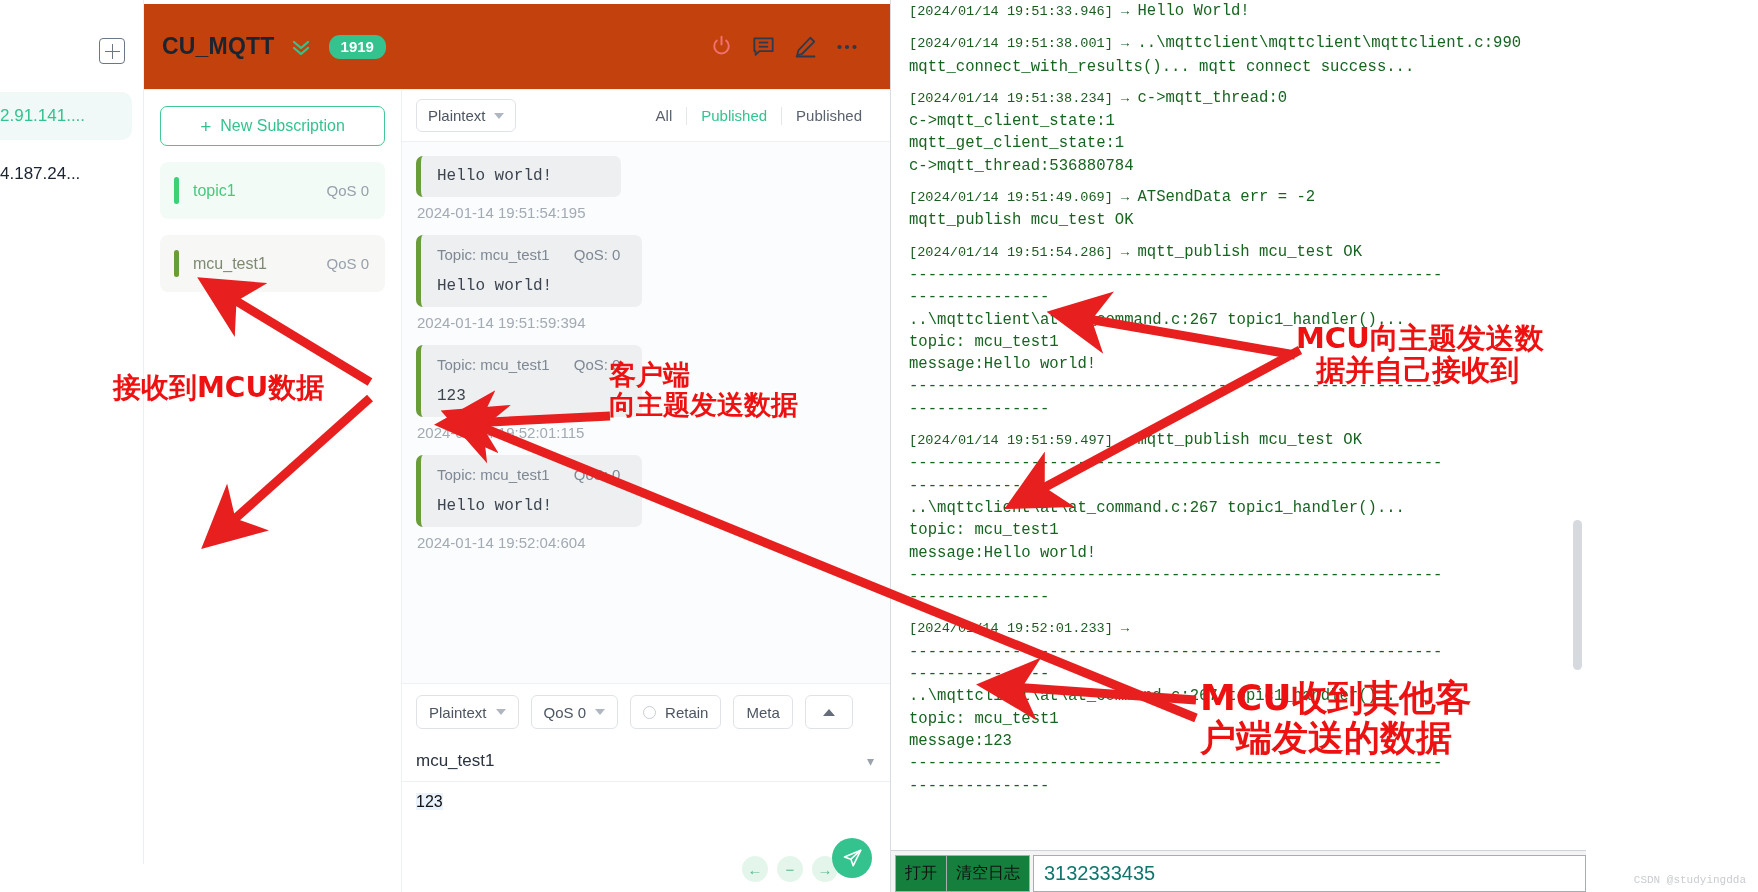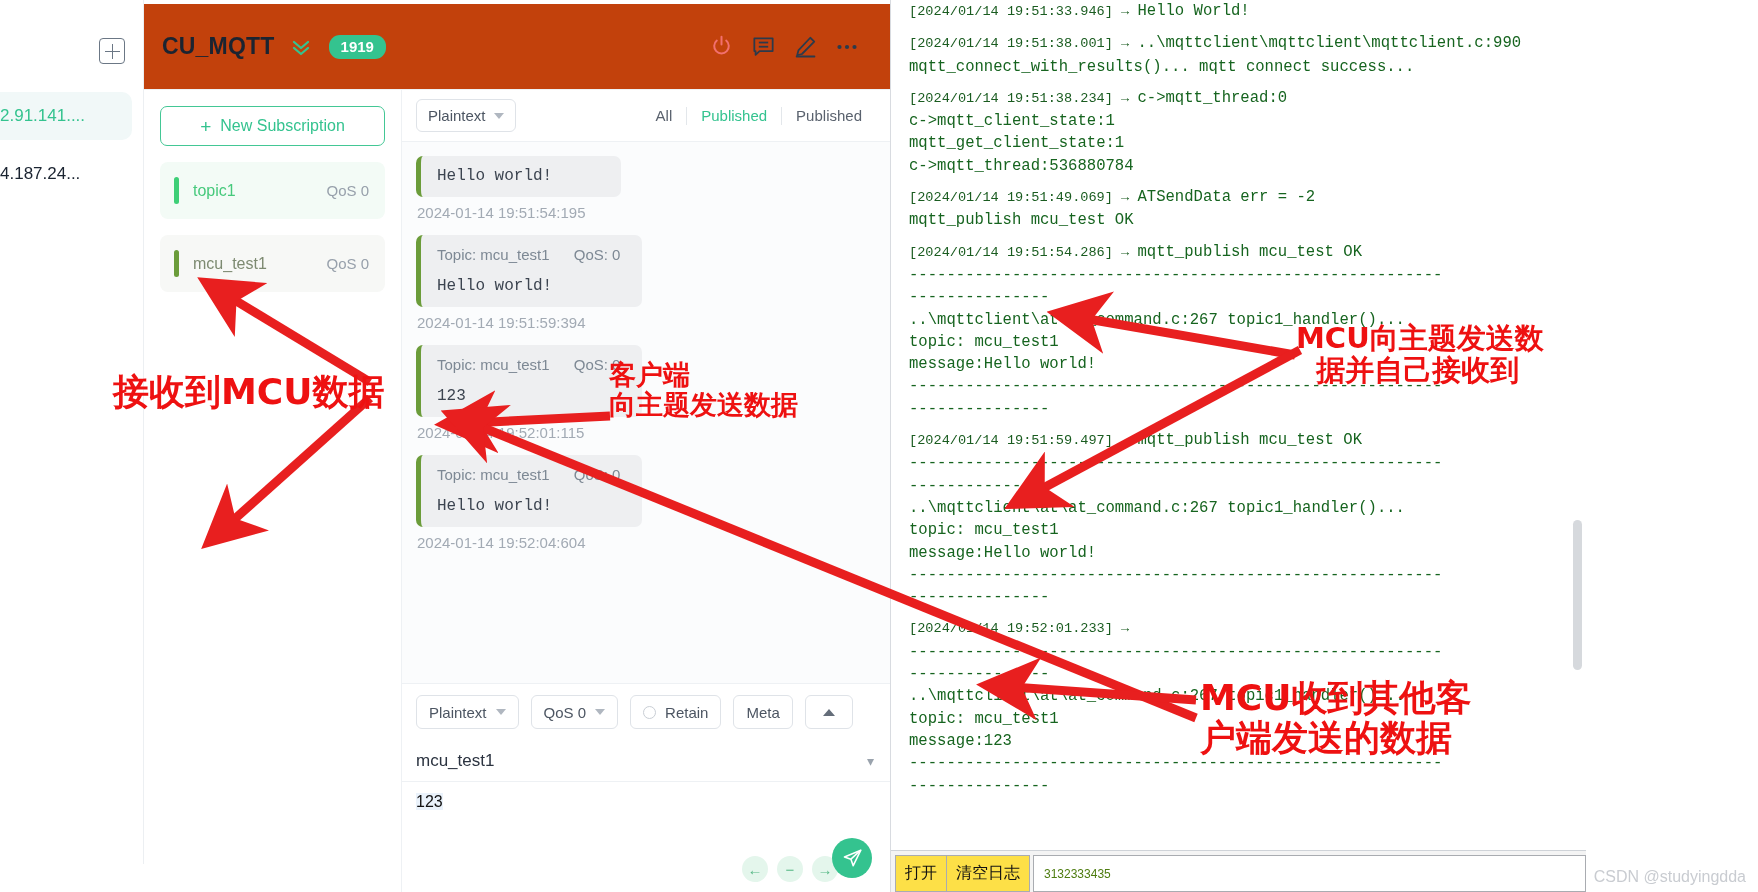--- a/index.html
+++ b/index.html
@@ -247,51 +247,51 @@
   }
   .term-bottom {
     flex: 0 0 42px;
     border-top: 1px solid #cfd3d8;
     display: flex; align-items: stretch;
     background: #f4f4f4;
     padding: 4px 0 0 4px;
     gap: 0;
   }
   .t-btn {
-    border: 1px solid #a9acb1; background: #fde047;
+    border: 1px solid #a9acb1; background: #15803d;
     font-size: 16px; color: #111;
     padding: 0 9px; display:flex; align-items:center;
     font-family: "Liberation Sans", sans-serif;
     cursor: pointer;
   }
   .t-btn + .t-btn { border-left: none; }
   .t-input {
     flex: 1; margin-left: 3px;
     border: 1px solid #a9acb1; background: #fff;
-    font-size: 12px; color: #4d7c0f;
+    font-size: 20px; color: #0f766e;
     display:flex; align-items:center; padding: 0 10px;
   }
 
   
   .anno {
     position: absolute; left:0; top:0; width:1758px; height:892px;
     pointer-events: none;
   }
   .anno-txt {
     position: absolute;
     color: #ee1111;
     font-weight: bold;
     font-family: "DejaVu Sans", sans-serif;
     line-height: 1.12;
     white-space: pre;
   }
   .wm {
     position: absolute; right: 12px; bottom: 6px;
-    color: #c9ccd1; font-size: 16px;
-    font-family: Liberation Sans, sans-serif;
+    color: #c9ccd1; font-size: 11px;
+    font-family: Liberation Mono, monospace;
   }
 </style>
 </head>
 <body>
 
 <div class="app">
 
   <div class="conn-rail">
     <div class="conn-add-row">
       <div class="plus-box"></div>
@@ -492,21 +492,21 @@
     <line x1="1196" y1="718" x2="474" y2="424" stroke="#e81f1f" stroke-width="9" marker-end="url(#ah)"></line>
 
     <line x1="1295" y1="355" x2="1082" y2="318" stroke="#e81f1f" stroke-width="9" marker-end="url(#ah)"></line>
 
     <line x1="1300" y1="350" x2="1036" y2="492" stroke="#e81f1f" stroke-width="9" marker-end="url(#ah)"></line>
 
     <line x1="1196" y1="700" x2="1012" y2="687" stroke="#e81f1f" stroke-width="9" marker-end="url(#ah)"></line>
   </svg>
 
   <div class="anno">
-    <div class="anno-txt" id="anno-a1" style="left:113px; top:372px; font-size:36px;">接收到MCU数据</div>
+    <div class="anno-txt" id="anno-a1" style="left:113px; top:372px; font-size:28px;">接收到MCU数据</div>
     <div class="anno-txt" id="anno-a2" style="left:609px; top:360px; font-size:27px;">客户端
 向主题发送数据</div>
     <div class="anno-txt" id="anno-a3" style="left:1296px; top:322px; font-size:29px;">MCU向主题发送数
   据并自己接收到</div>
     <div class="anno-txt" id="anno-a4" style="left:1200px; top:678px; font-size:36px;">MCU收到其他客
 户端发送的数据</div>
     <div class="wm">CSDN @studyingdda</div>
   </div>
 
 </div>

